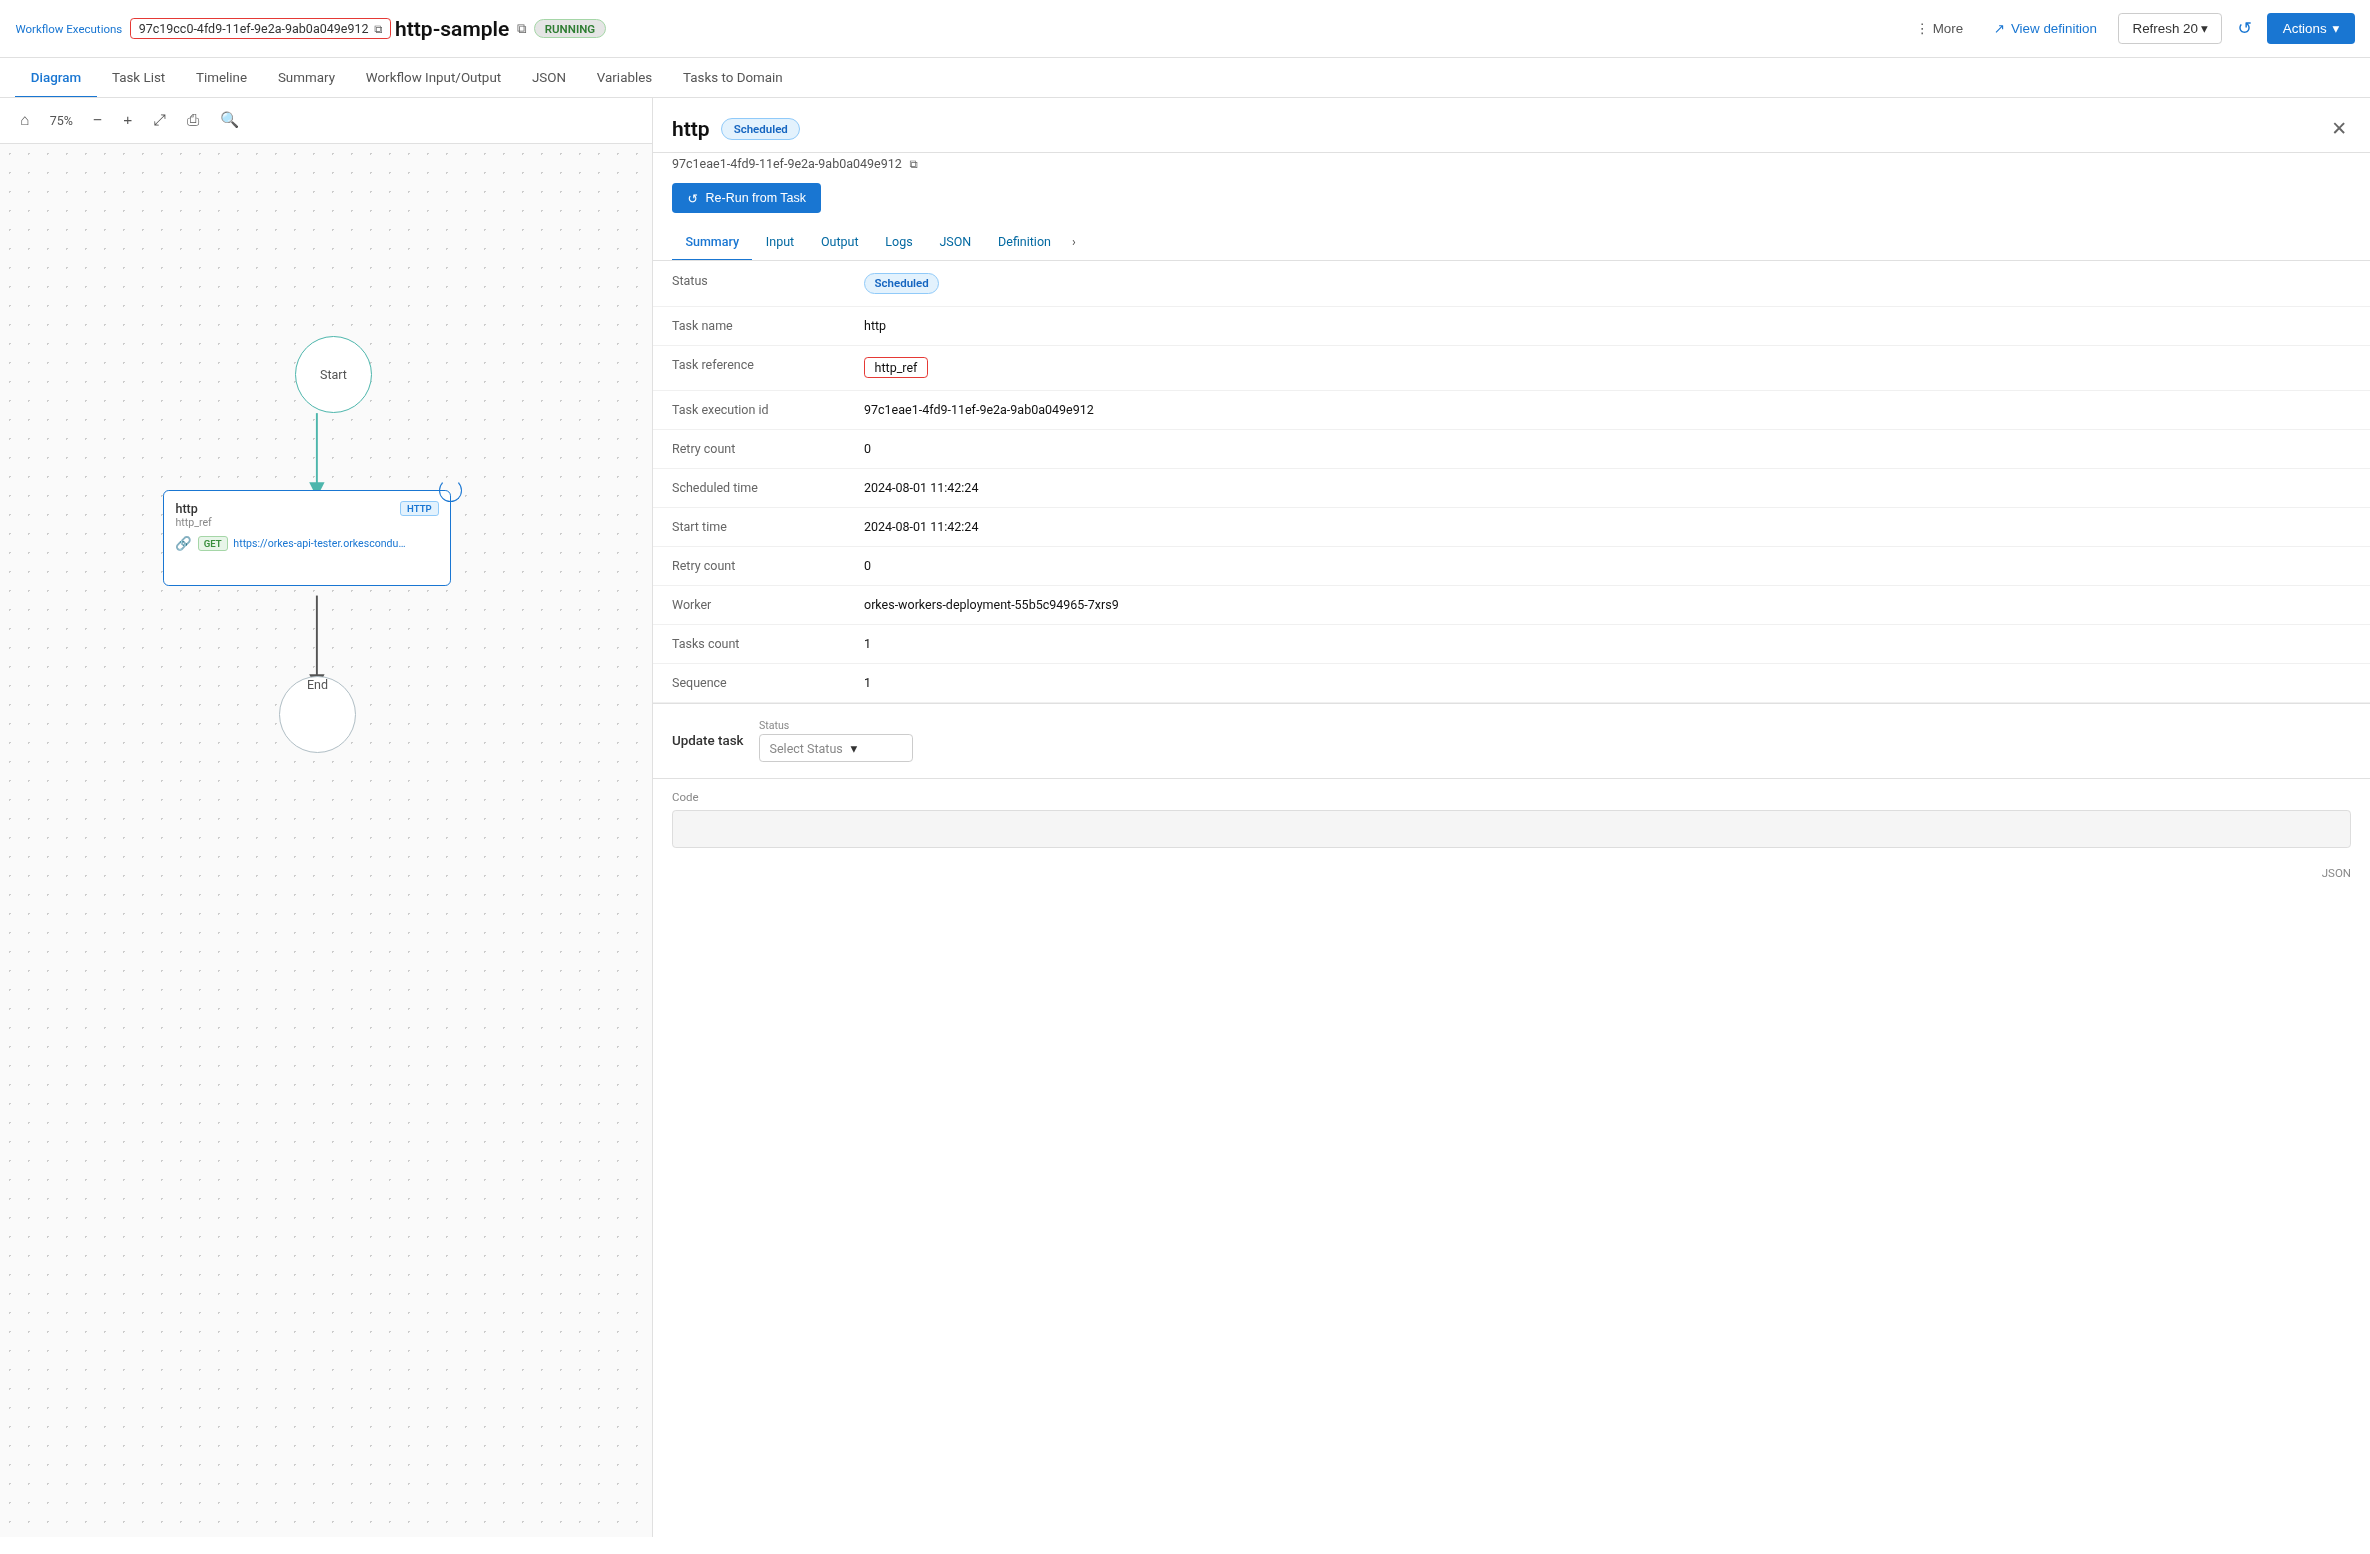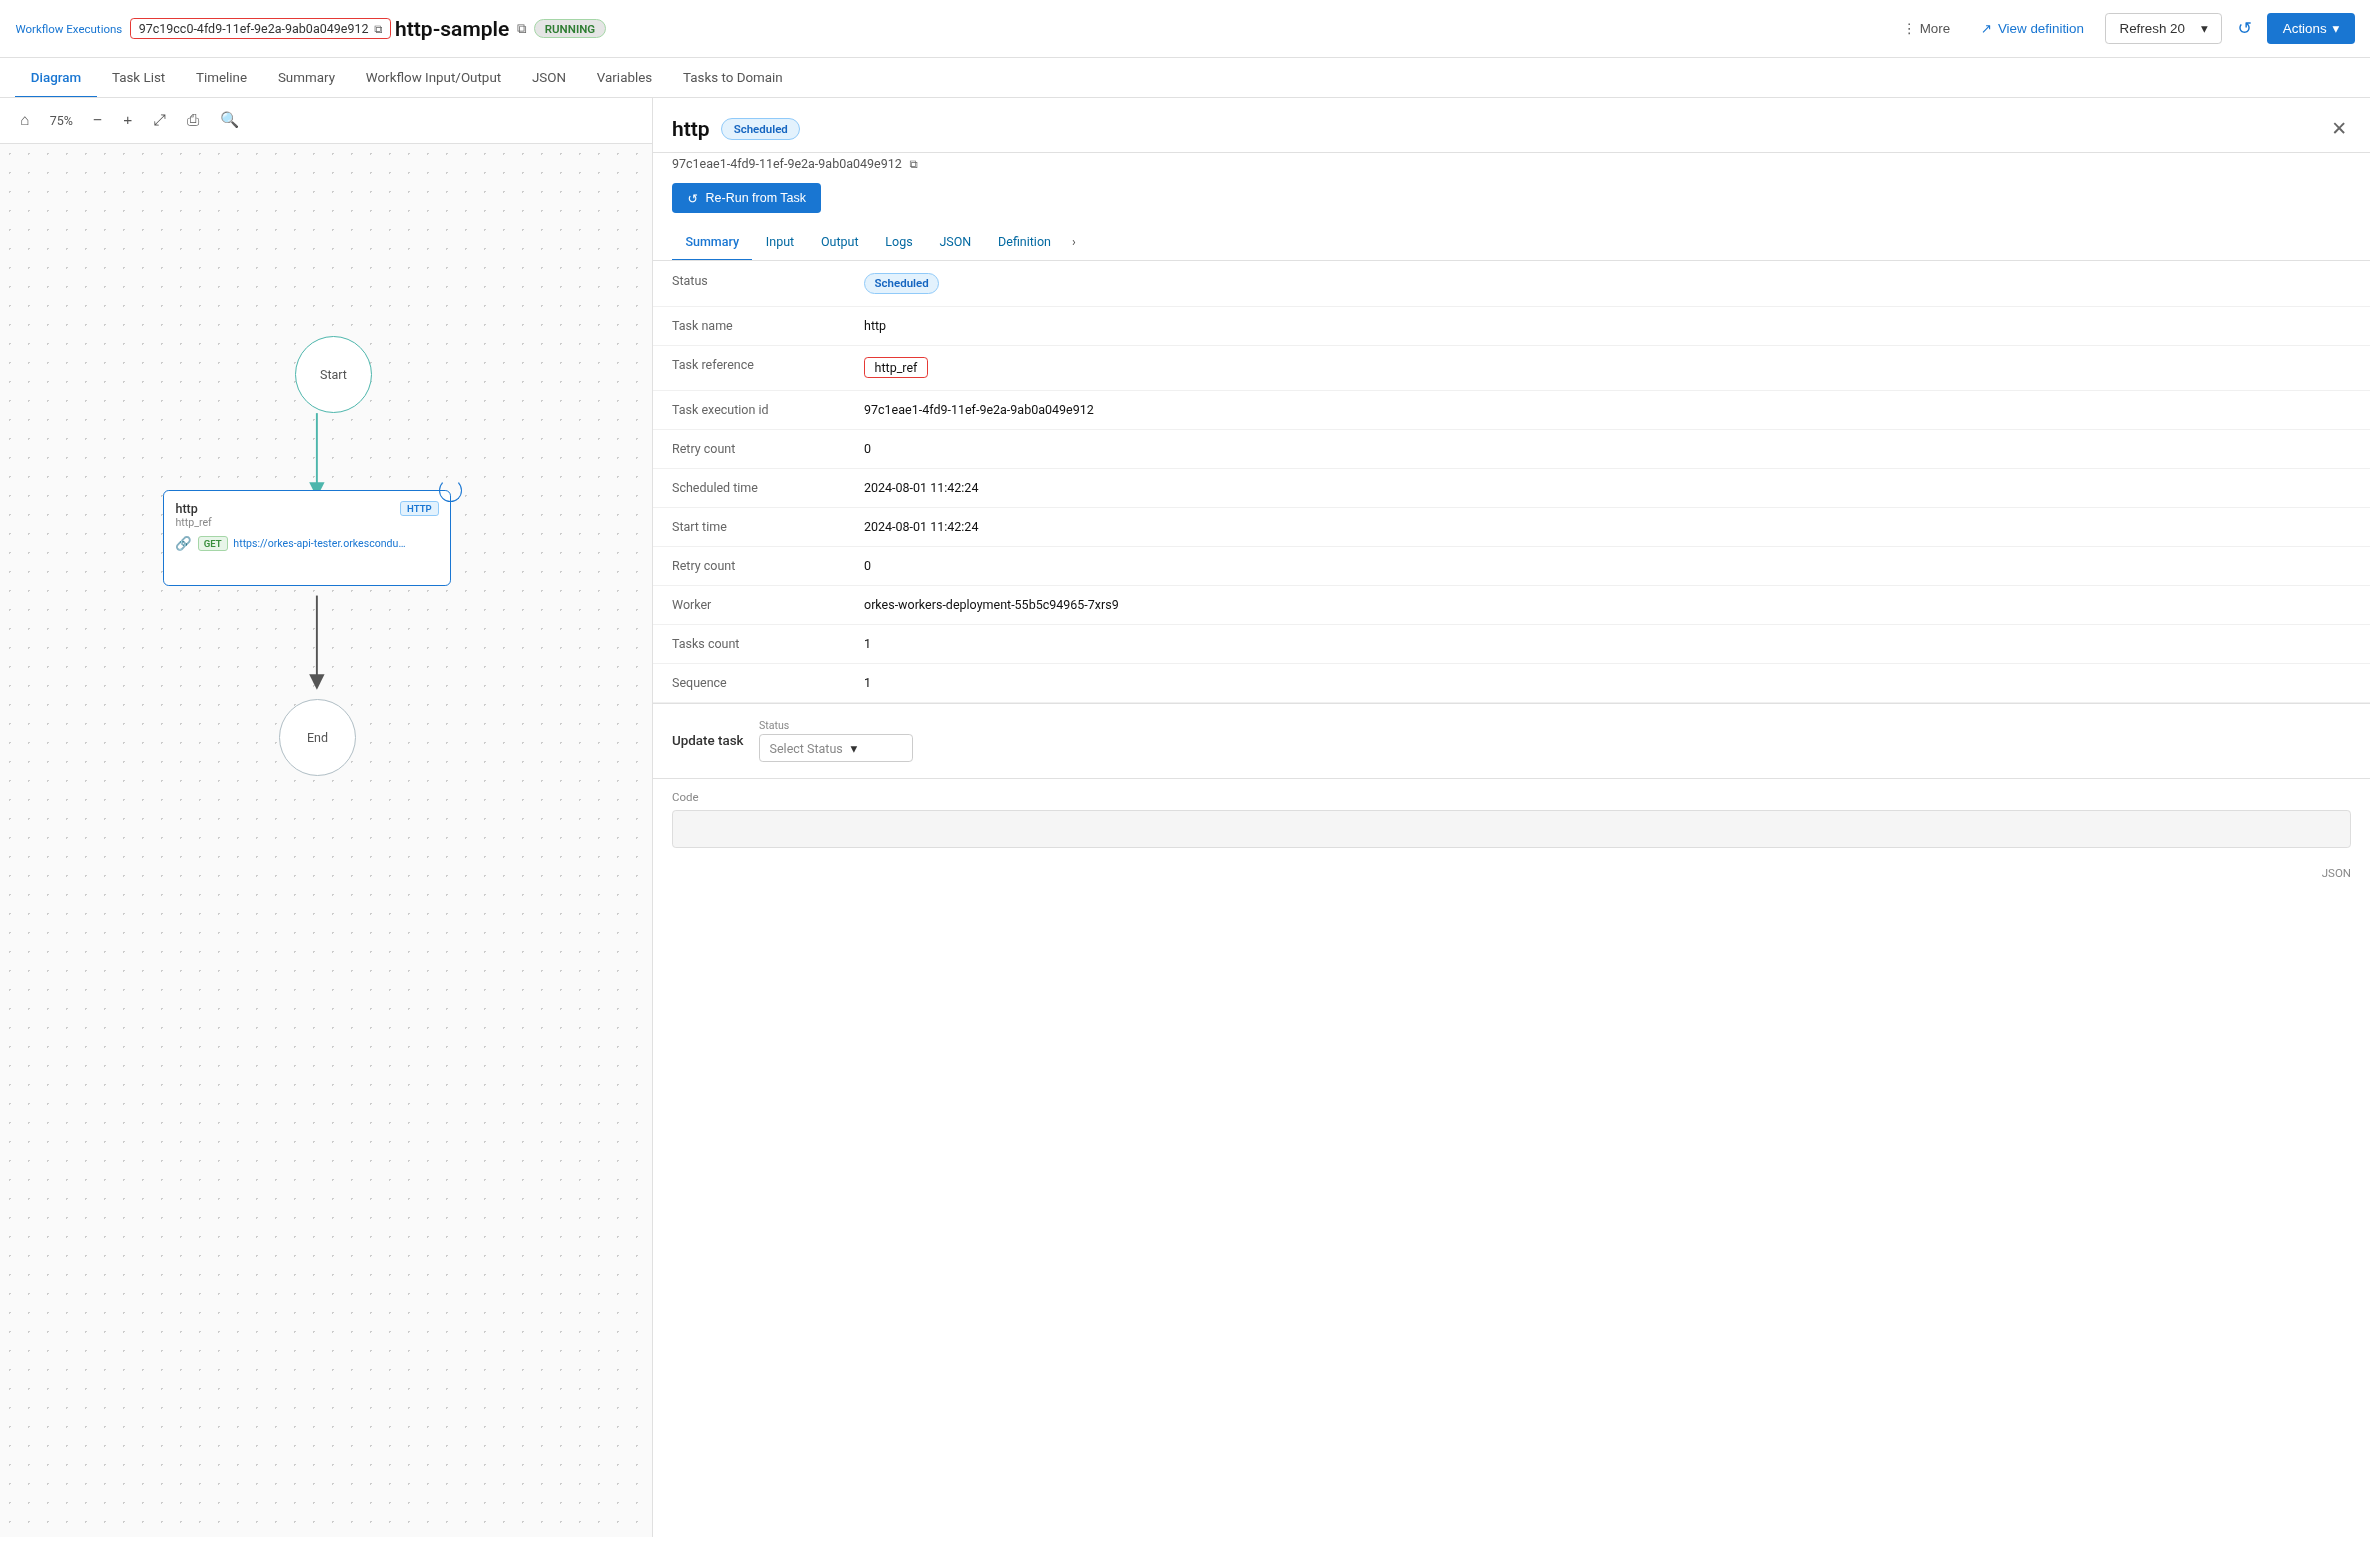--- a/index.html
+++ b/index.html
@@ -12,21 +12,21 @@
     .workflow-id-row { display: flex; align-items: center; gap: 7.7px; }
     .workflow-id-box { border: 1.9px solid #e53935; border-radius: 3.8px; padding: 1.9px 7.7px; font-size: 12.5px; color: #333; display: flex; align-items: center; gap: 5.8px; }
     .copy-icon { color: #666; cursor: pointer; font-size: 11.5px; }
     .workflow-name-row { display: flex; align-items: center; gap: 7.7px; }
     .workflow-name { font-size: 21px; font-weight: 600; color: #111; }
     .copy-name-icon { color: #666; font-size: 13.4px; cursor: pointer; }
     .running-badge { background: #e5e5e5; color: #2e7d32; border: 1px solid #a5d6a7; border-radius: 11.5px; padding: 1.9px 9.6px; font-size: 11.5px; font-weight: 600; }
     .header-actions { display: flex; align-items: center; gap: 9.6px; }
     .btn-more { background: none; border: none; cursor: pointer; color: #555; font-size: 13.4px; display: flex; align-items: center; gap: 3.8px; padding: 5.8px 9.6px; border-radius: 3.8px; }
     .btn-view-def { background: none; border: none; cursor: pointer; color: #1976d2; font-size: 13.4px; display: flex; align-items: center; gap: 5.8px; padding: 5.8px 11.5px; border-radius: 3.8px; }
-    .btn-refresh { border: 1px solid #ccc; background: #fff; cursor: pointer; color: #333; font-size: 13.4px; padding: 6.7px 13.4px; border-radius: 3.8px; display: flex; align-items: flex-start; gap: 16px; }
+    .btn-refresh { border: 1px solid #ccc; background: #fff; cursor: pointer; color: #333; font-size: 13.4px; padding: 6.7px 13.4px; border-radius: 3.8px; display: flex; align-items: flex-start; gap: 3px; }
     .btn-actions { background: #1976d2; color: #fff; border: none; cursor: pointer; font-size: 13.4px; padding: 7.7px 15.4px; border-radius: 3.8px; display: flex; align-items: center; gap: 5.8px; }
     .btn-reset { background: none; border: none; cursor: pointer; padding: 5.8px; color: #1976d2; font-size: 17.3px; }
 
     
     .tabs { display: flex; border-bottom: 1px solid #e0e0e0; padding: 0 15.4px; }
     .tab { padding: 11.5px 15.4px; cursor: pointer; font-size: 13.4px; color: #555; border-bottom: 1.9px solid transparent; white-space: nowrap; }
     .tab.active { color: #1976d2; border-bottom-color: #1976d2; font-weight: 500; }
 
     
     .main { display: flex; height: calc(100vh - 115px); overflow: hidden; }
@@ -34,21 +34,21 @@
     
     .diagram-panel { flex: 0 0 653px; position: relative; border-right: 1px solid #e0e0e0; overflow: hidden; background: #fafafa; }
     .diagram-toolbar { display: flex; align-items: center; gap: 3.8px; padding: 7.7px 11.5px; border-bottom: 1px solid #e0e0e0; background: #fff; }
     .diagram-btn { background: none; border: 1px solid transparent; border-radius: 3.8px; cursor: pointer; padding: 4.8px 7.7px; color: #555; font-size: 15.4px; }
     .zoom-label { font-size: 12.5px; color: #555; padding: 3.8px 7.7px; }
     .diagram-canvas { position: relative; width: 100%; height: calc(100% - 50px); background-image: radial-gradient(circle, #ccc 1px, transparent 1px); background-size: 19px 19px; overflow: hidden; }
 
     
     .node-start { position: absolute; left: 295px; top: 192px; width: 77px; height: 77px; border-radius: 50%; border: 1.9px solid #4db6ac; background: #fff; display: flex; align-items: center; justify-content: center; font-size: 12.5px; color: #555; }
     .node-http { position: absolute; left: 163px; top: 346px; width: 288px; min-height: 96px; border: 1.9px solid #1976d2; border-radius: 5.8px; background: #fff; padding: 9.6px 11.5px; }
-    .node-end { position: absolute; left: 279px; top: 555px; width: 77px; height: 77px; border-radius: 50%; border: 1.9px solid #b0bec5; background: #fff; display: flex; align-items: center; justify-content: center; font-size: 12.5px; color: #555; }
+    .node-end { position: absolute; left: 279px; top: 532px; width: 77px; height: 77px; border-radius: 50%; border: 1.9px solid #b0bec5; background: #fff; display: flex; align-items: flex-start; justify-content: center; font-size: 12.5px; color: #555; }
     .node-http-header { display: flex; justify-content: space-between; align-items: flex-start; }
     .node-http-name { font-size: 12.5px; font-weight: 500; color: #333; }
     .node-http-ref { font-size: 10.6px; color: #888; }
     .node-http-badge { background: #e3f2fd; color: #1976d2; border: 1px solid #90caf9; border-radius: 2.9px; padding: 1px 5.8px; font-size: 9.6px; font-weight: 600; }
     .node-http-url { display: flex; align-items: center; gap: 5.8px; margin-top: 7.7px; }
     .get-badge { background: #e8f5e9; color: #388e3c; border: 1px solid #a5d6a7; border-radius: 3px; padding: 1px 4.8px; font-size: 9.6px; font-weight: 600; }
     .url-text { font-size: 10.6px; color: #1976d2; overflow: hidden; text-overflow: ellipsis; white-space: nowrap; max-width: 173px; }
     .node-spinner { position: absolute; top: -11.5px; right: -11.5px; width: 23px; height: 23px; border-radius: 50%; border: 1.9px solid #1976d2; border-top-color: transparent; animation: spin 1s linear infinite; }
     @keyframes spin { to { transform: rotate(360deg); } }
 

